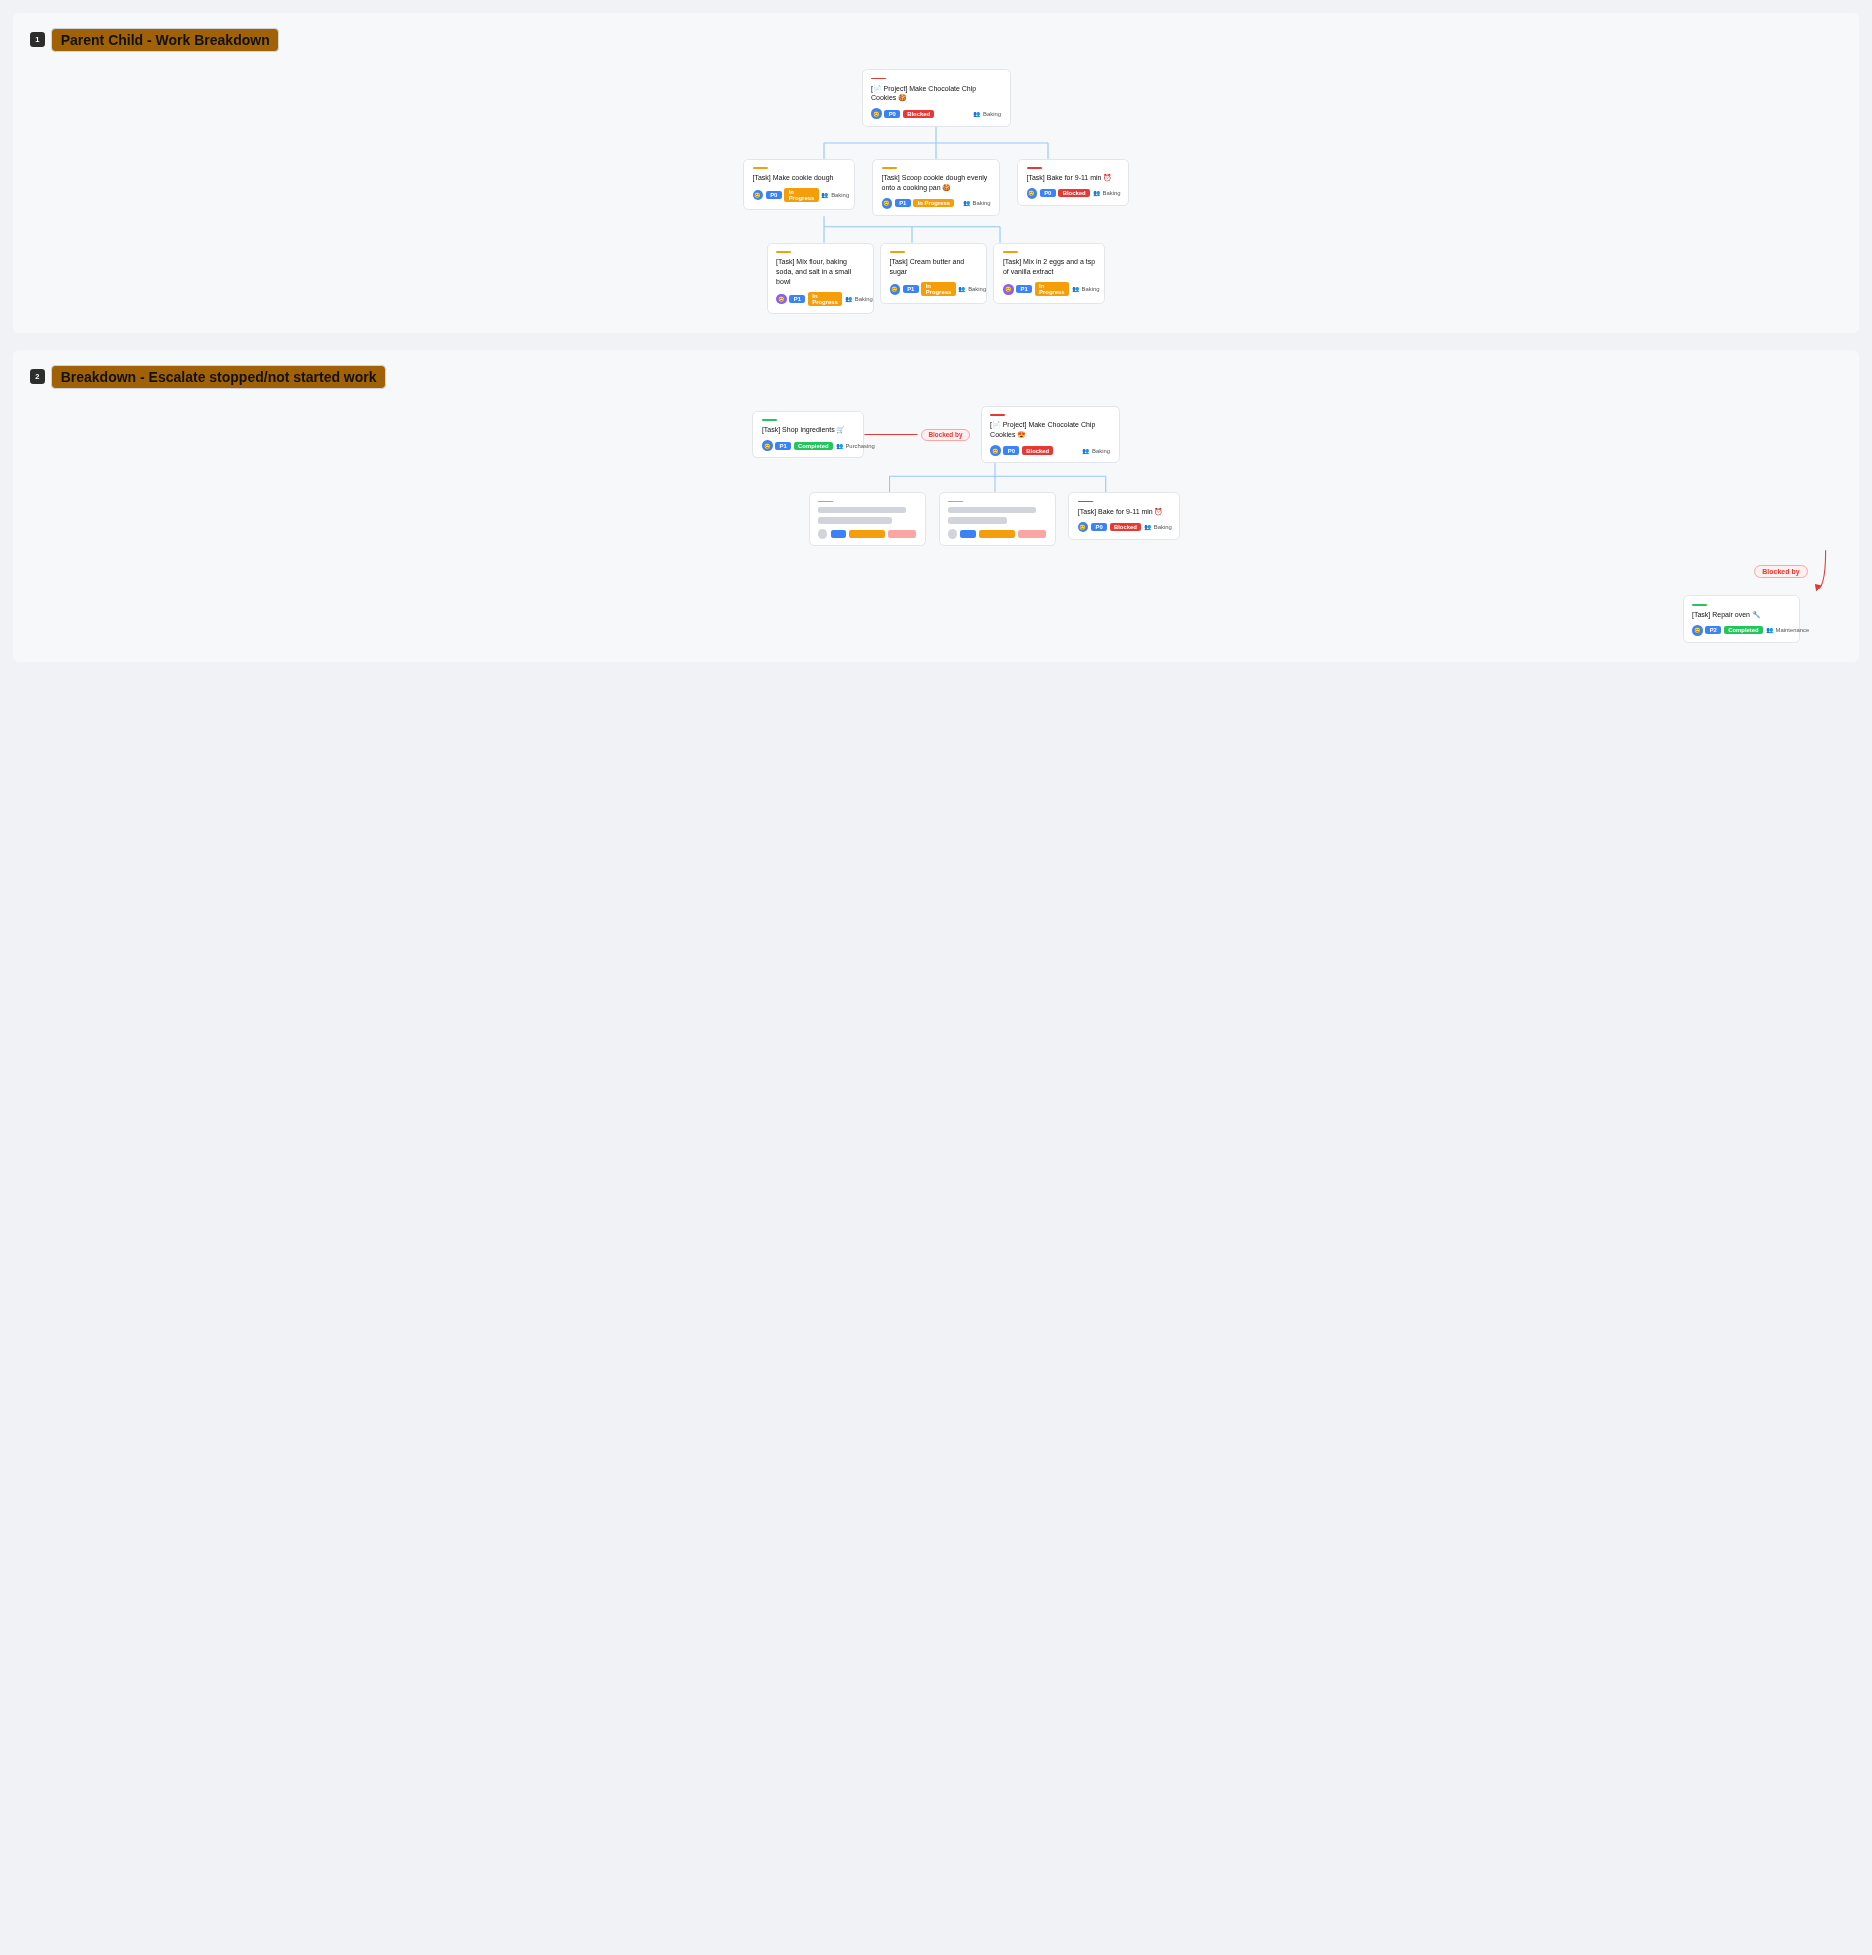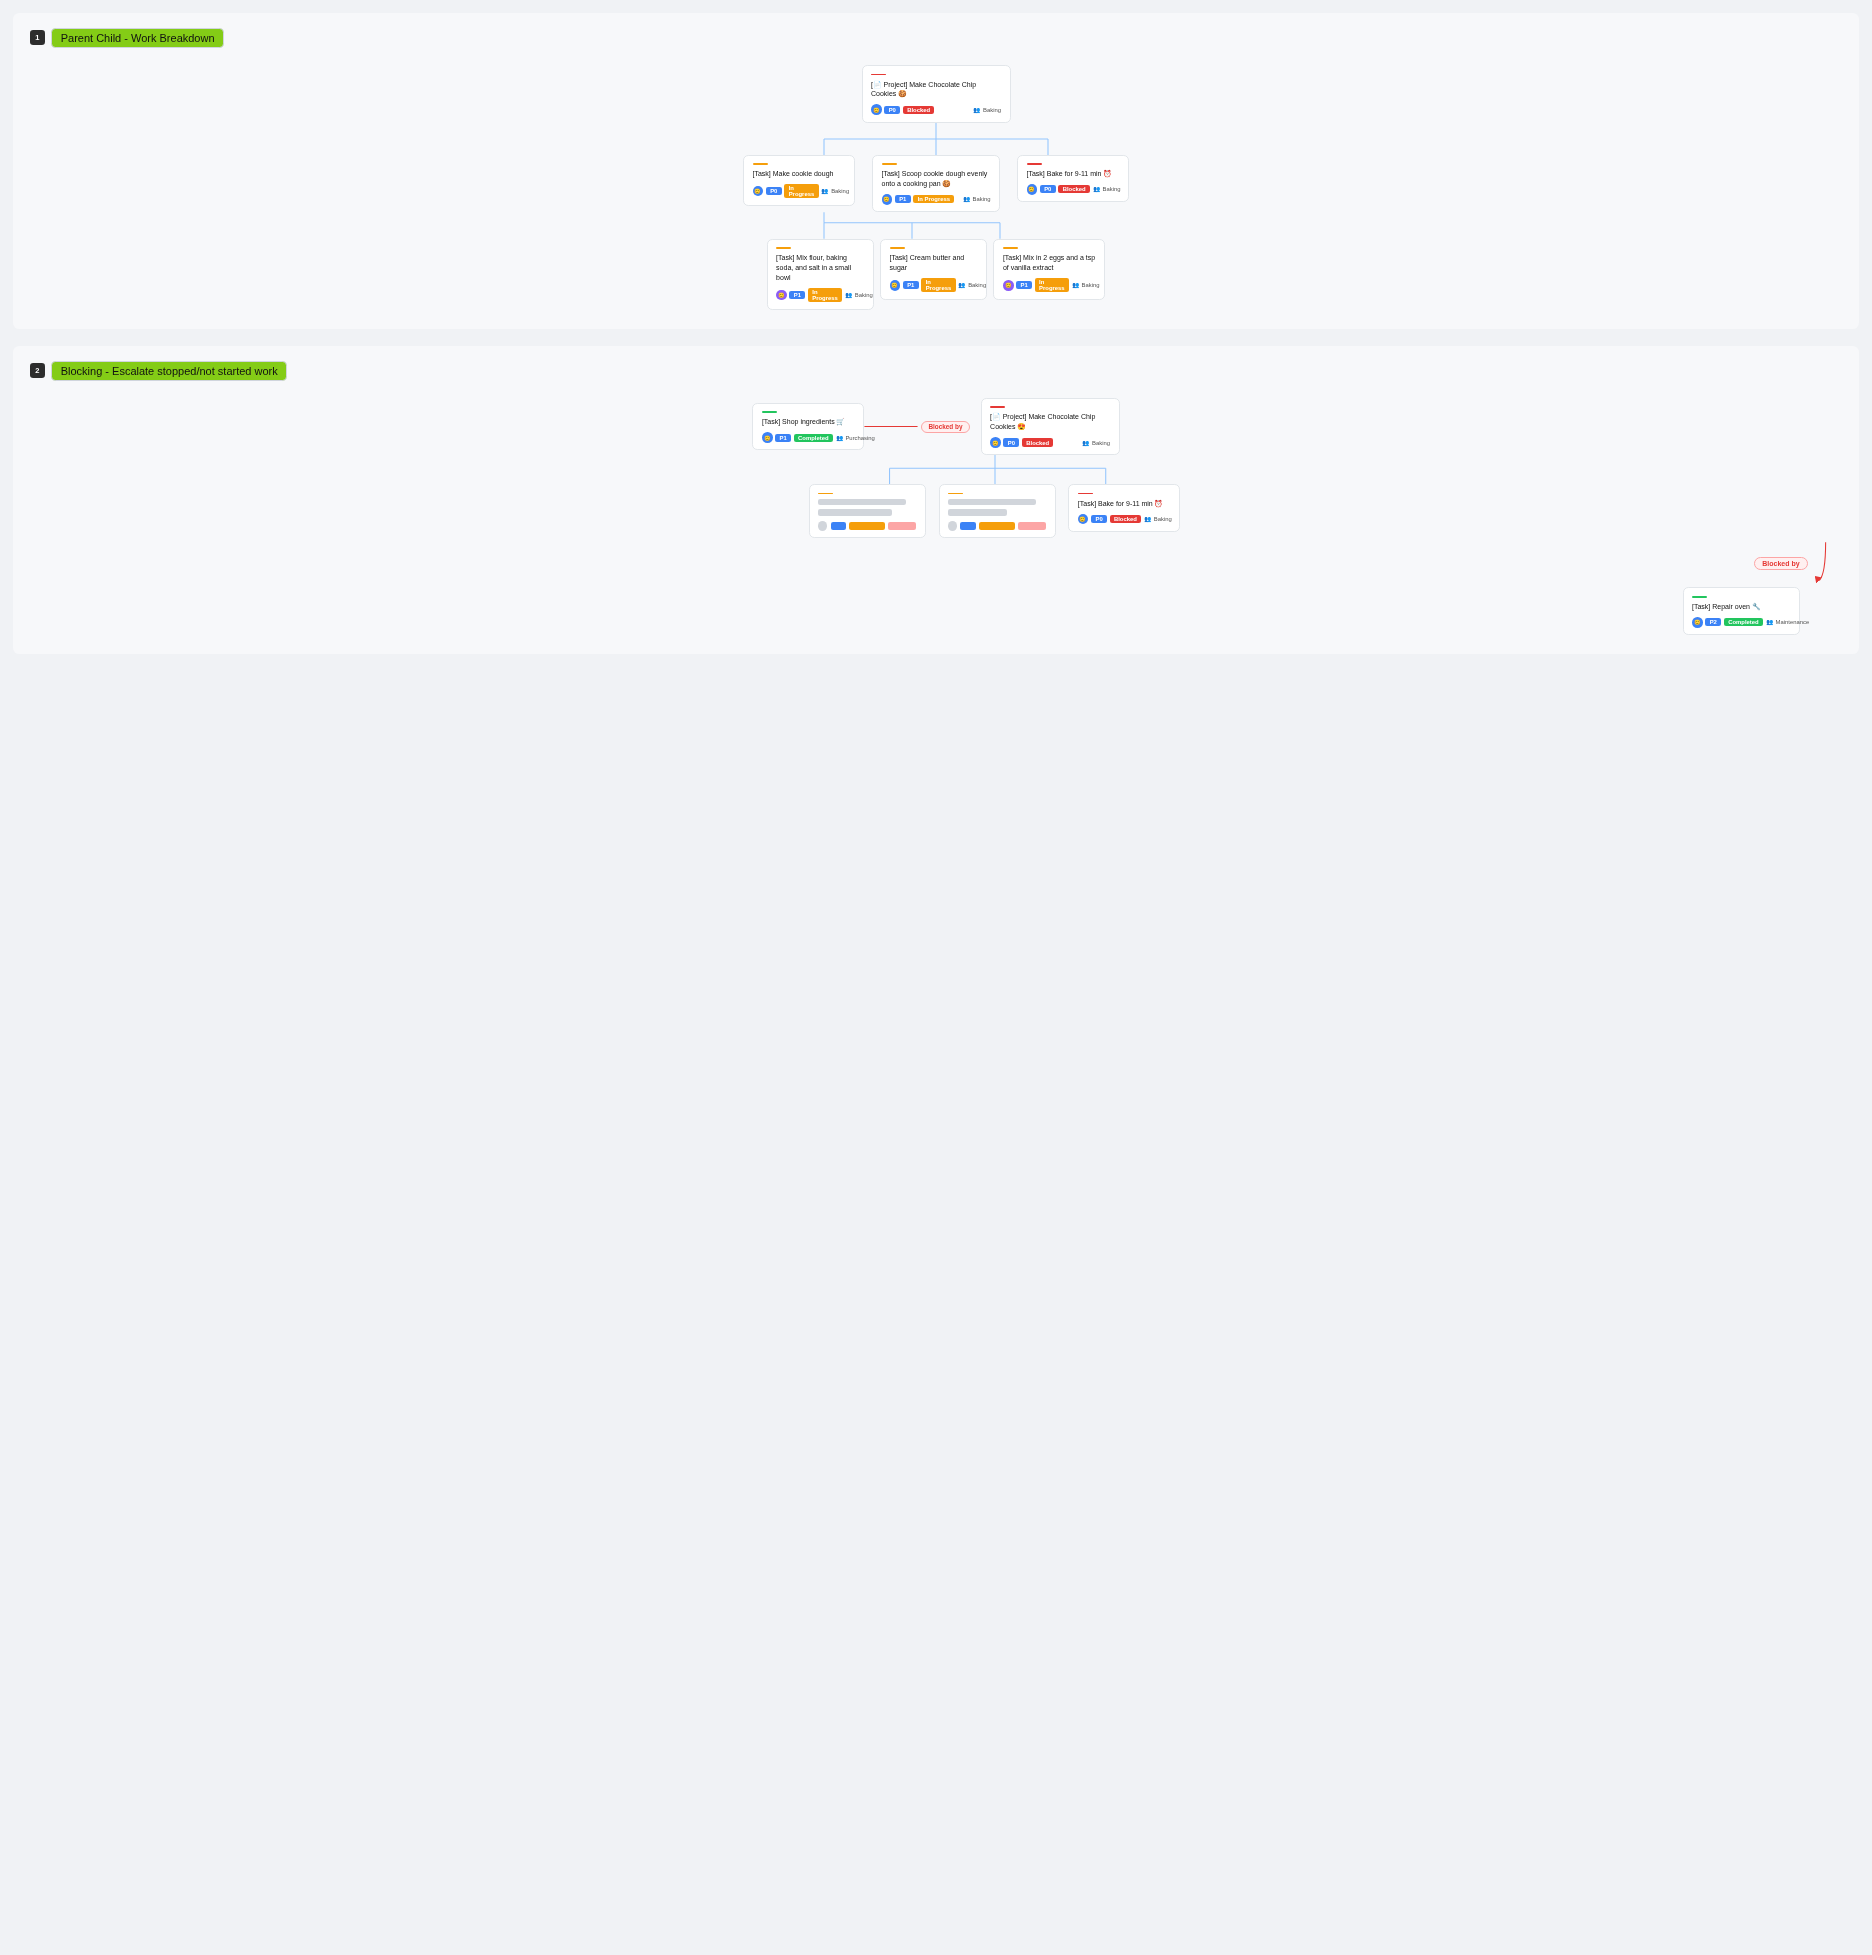--- a/index.html
+++ b/index.html
@@ -34,26 +34,26 @@
       border-radius: 3.2px;
       display: flex;
       align-items: center;
       justify-content: center;
       font-weight: 700;
       font-size: 7.5px;
       flex-shrink: 0;
     }
 
     .section-title {
-      background: #84cc16;
+      background: #a16207;
       border: 0.8px solid #d0d5dd;
       border-radius: 4.3px;
       padding: 3.2px 8.5px;
-      font-size: 11px;
-      font-weight: 400;
+      font-size: 14px;
+      font-weight: 700;
       color: #111;
     }
 
     
     .card {
       background: #fff;
       border: 0.8px solid #e2e6ea;
       border-radius: 5.3px;
       padding: 7.5px 8.5px 6.4px;
       min-width: 85px;
@@ -380,21 +380,21 @@
         </div>
       </div>
     </div>
 
   </div>
 </div>
 
 <div class="section">
   <div class="section-header">
     <div class="section-number">2</div>
-    <div class="section-title">Blocking - Escalate stopped/not started work</div>
+    <div class="section-title">Breakdown - Escalate stopped/not started work</div>
   </div>
 
   <div class="diagram">
 
     <div style="display:flex;align-items:center;justify-content:center;gap:0;margin-bottom:0;">
 
       <div class="card" style="min-width:101px;max-width:112px;">
         <div class="card-accent accent-green"></div>
         <div class="card-title">[Task] Shop ingredients 🛒</div>
         <div class="card-footer">

